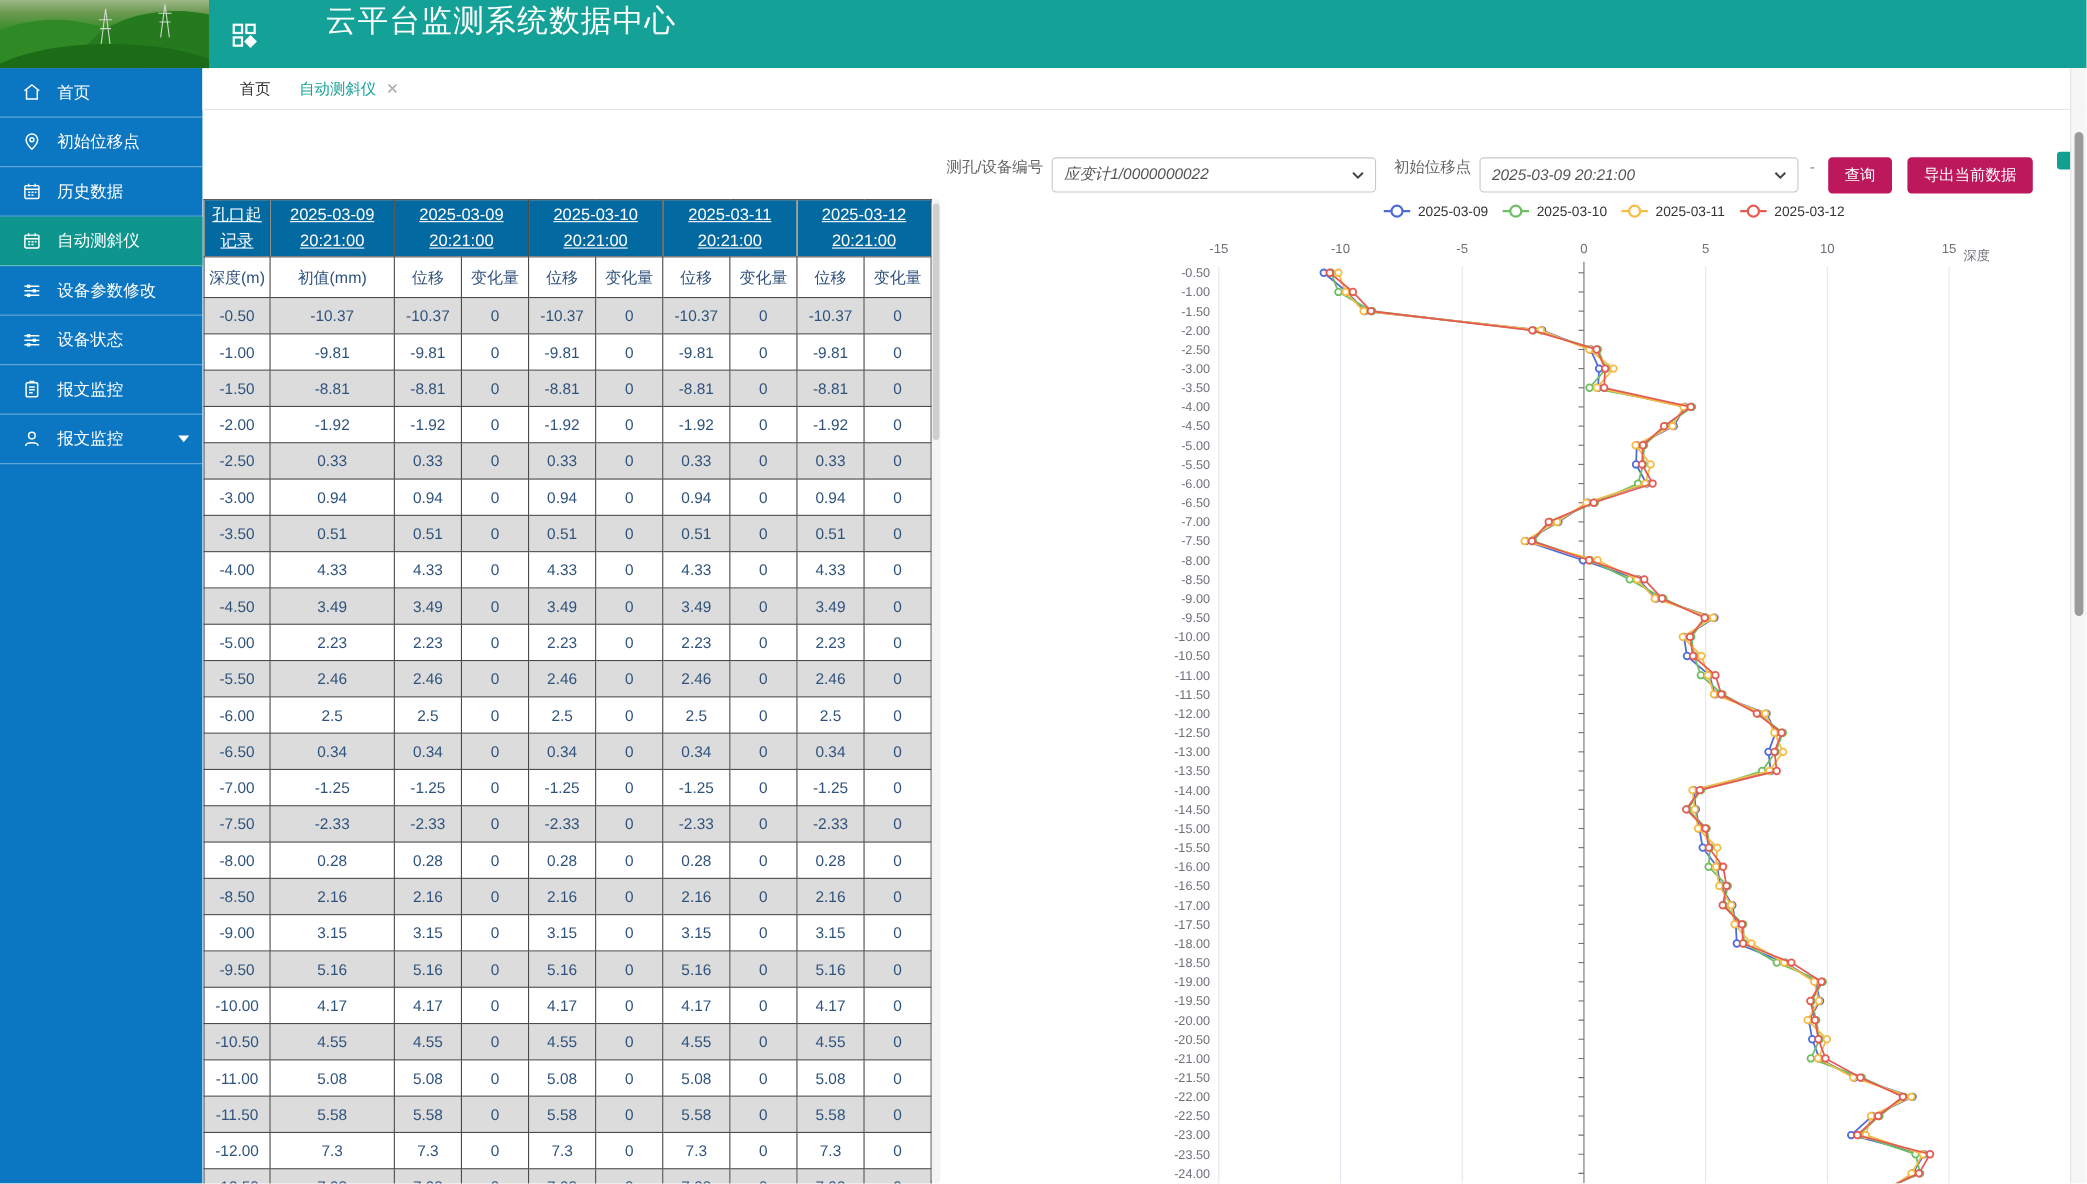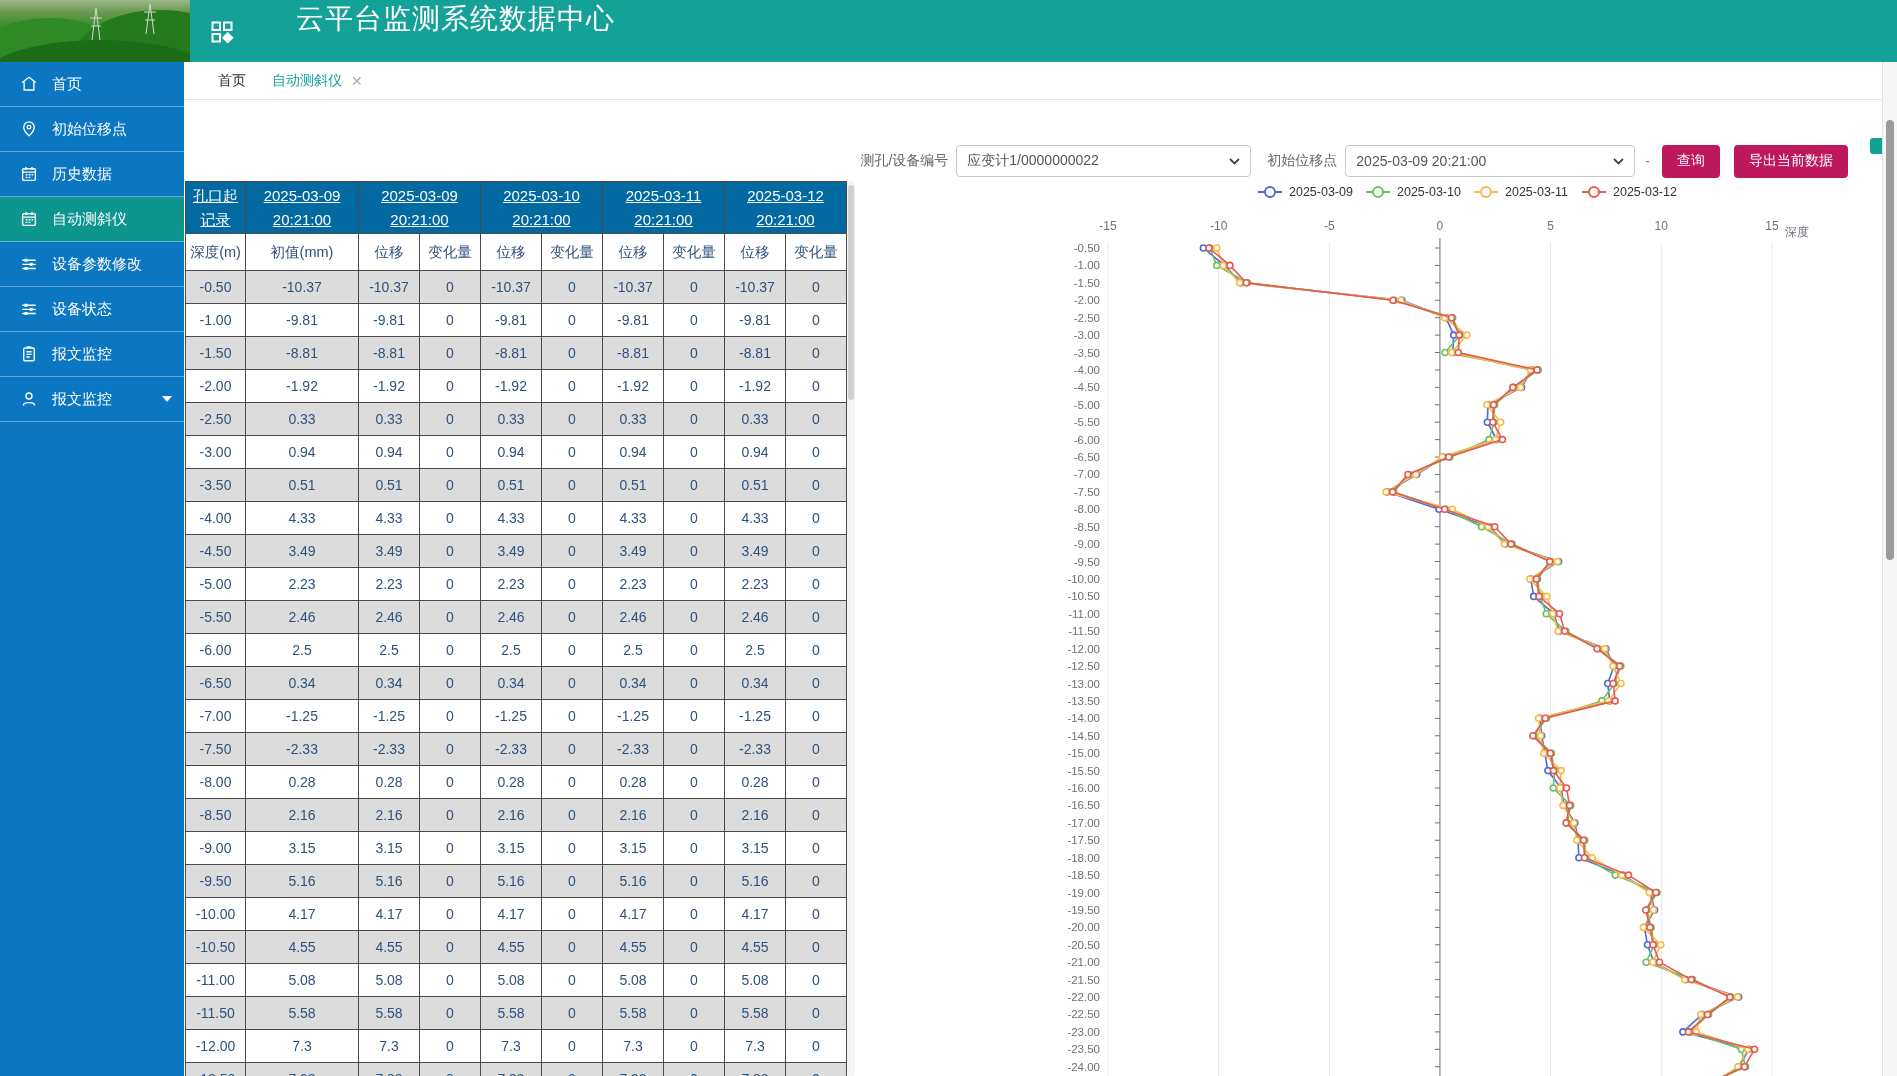--- a/index.html
+++ b/index.html
@@ -24,24 +24,24 @@
                     border-left:5px solid transparent;border-right:5px solid transparent;border-top:6px solid #fff;}
 
   
   .tabbar{position:absolute;left:184px;top:62px;width:1713px;height:37px;background:#fff;border-bottom:1px solid #e6e6e6;}
   .tab{position:absolute;top:0;height:37px;display:flex;align-items:center;font-size:14px;color:#333;cursor:pointer;}
   .tab.t0{left:34px;}
   .tab.t1{left:88px;color:#14a198;}
   .tab .close{margin-left:9px;color:#aaa;font-size:14px;}
 
   
-  .controls{position:absolute;top:143px;right:49px;height:36px;display:flex;align-items:center;}
+  .controls{position:absolute;top:143px;right:49px;height:36px;display:flex;}
   .ctl-label{font-size:14px;color:#666;margin-right:8px;white-space:nowrap;}
   .selectbox{height:32px;border:1px solid #c9c9c9;border-radius:4px;background:#fff;display:flex;align-items:center;
-             justify-content:space-between;padding:0 10px;font-size:14px;color:#555;box-sizing:border-box;cursor:pointer;}
+             justify-content:space-between;padding:0 10px;font-size:14px;color:#555;box-sizing:border-box;cursor:pointer;font-style:italic;}
   .sel-device{width:295px;margin-right:16px;}
   .sel-init{width:290px;}
   .chev{width:11px;height:7px;flex:0 0 auto;margin-left:6px;}
   .dash{color:#888;margin:0 12px 0 10px;font-size:14px;}
   .btn{height:33px;border:none;border-radius:4px;background:#be185d;color:#fff;font-size:14px;padding:0 15px;
        cursor:pointer;font-family:Liberation Mono, monospace;}
   .btn + .btn{margin-left:14px;}
 
   
   .tablewrap{position:absolute;left:185px;top:181px;}

